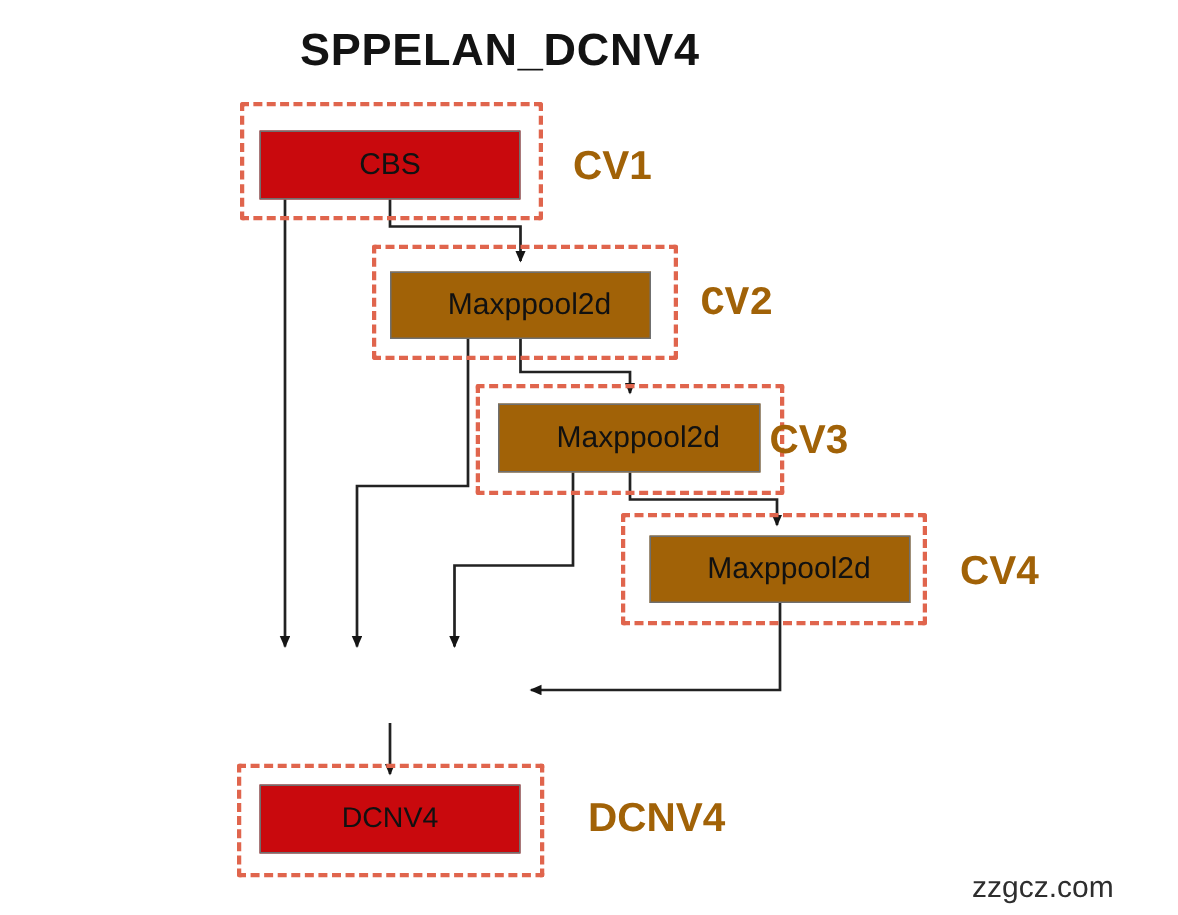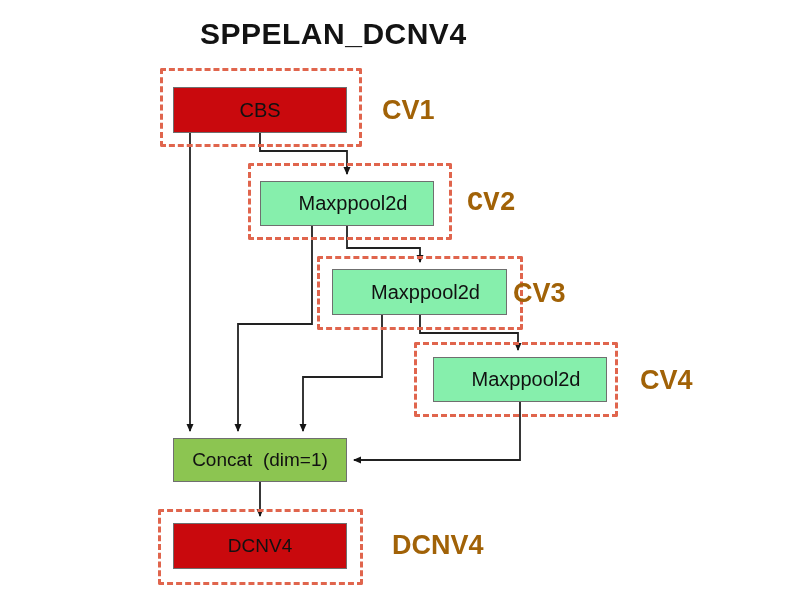--- a/index.html
+++ b/index.html
@@ -49,21 +49,21 @@
     display: flex;
     align-items: center;
     justify-content: center;
     border: 1px solid #6f6f6f;
     box-sizing: border-box;
     font-size: 20px;
     color: #111111;
     white-space: pre;
   }
   .node.red    { background: #c9090d; }
-  .node.yellow { background: #86efac; padding-left: 12px; }
+  .node.yellow { background: #a16207; padding-left: 12px; }
   .node.green  { background: #8cc551; }
   .node.cbs     { left: 173px; top: 87px;  width: 174px; height: 46px; }
   .node.mp-cv2  { left: 260px; top: 181px; width: 174px; height: 45px; }
   .node.mp-cv3  { left: 332px; top: 269px; width: 175px; height: 46px; }
   .node.mp-cv4  { left: 433px; top: 357px; width: 174px; height: 45px; }
   .node.concat  { left: 173px; top: 438px; width: 174px; height: 44px; font-size: 19px; }
   .node.dcnv4b  { left: 173px; top: 523px; width: 174px; height: 46px; font-size: 19px; }
   .glabel {
     position: absolute;
     color: #a16207;
@@ -125,28 +125,26 @@
   </div>
 
   <div class="node yellow mp-cv3">
     <span>Maxppool2d</span>
   </div>
 
   <div class="node yellow mp-cv4">
     <span>Maxppool2d</span>
   </div>
 
-  <div class="node green concat">
-    <span>Concat  (dim=1)</span>
-  </div>
 
   <div class="node red dcnv4b">
     <span>DCNV4</span>
   </div>
 
   <div class="glabel cv1">CV1</div>
   <div class="glabel cv2">CV2</div>
   <div class="glabel cv3">CV3</div>
   <div class="glabel cv4">CV4</div>
   <div class="glabel dcnv4">DCNV4</div>
 
+  <div class="watermark">zzgcz.com</div>
 
 </div>
 
 </body></html>

